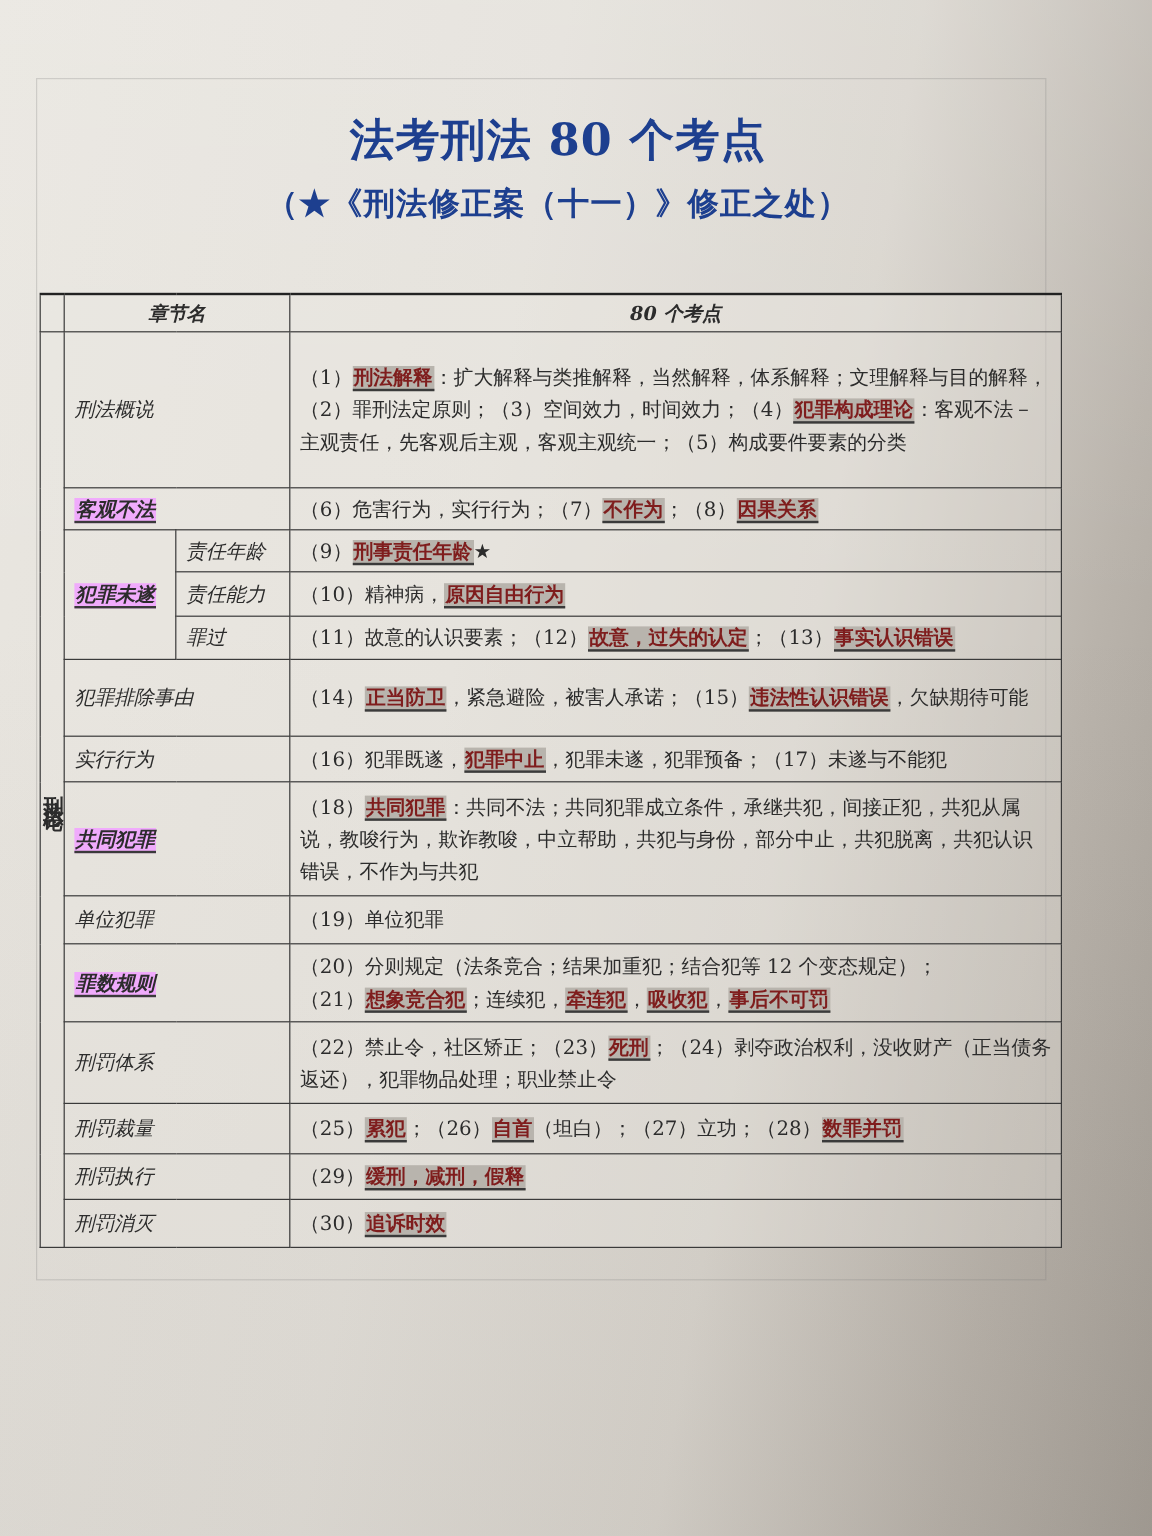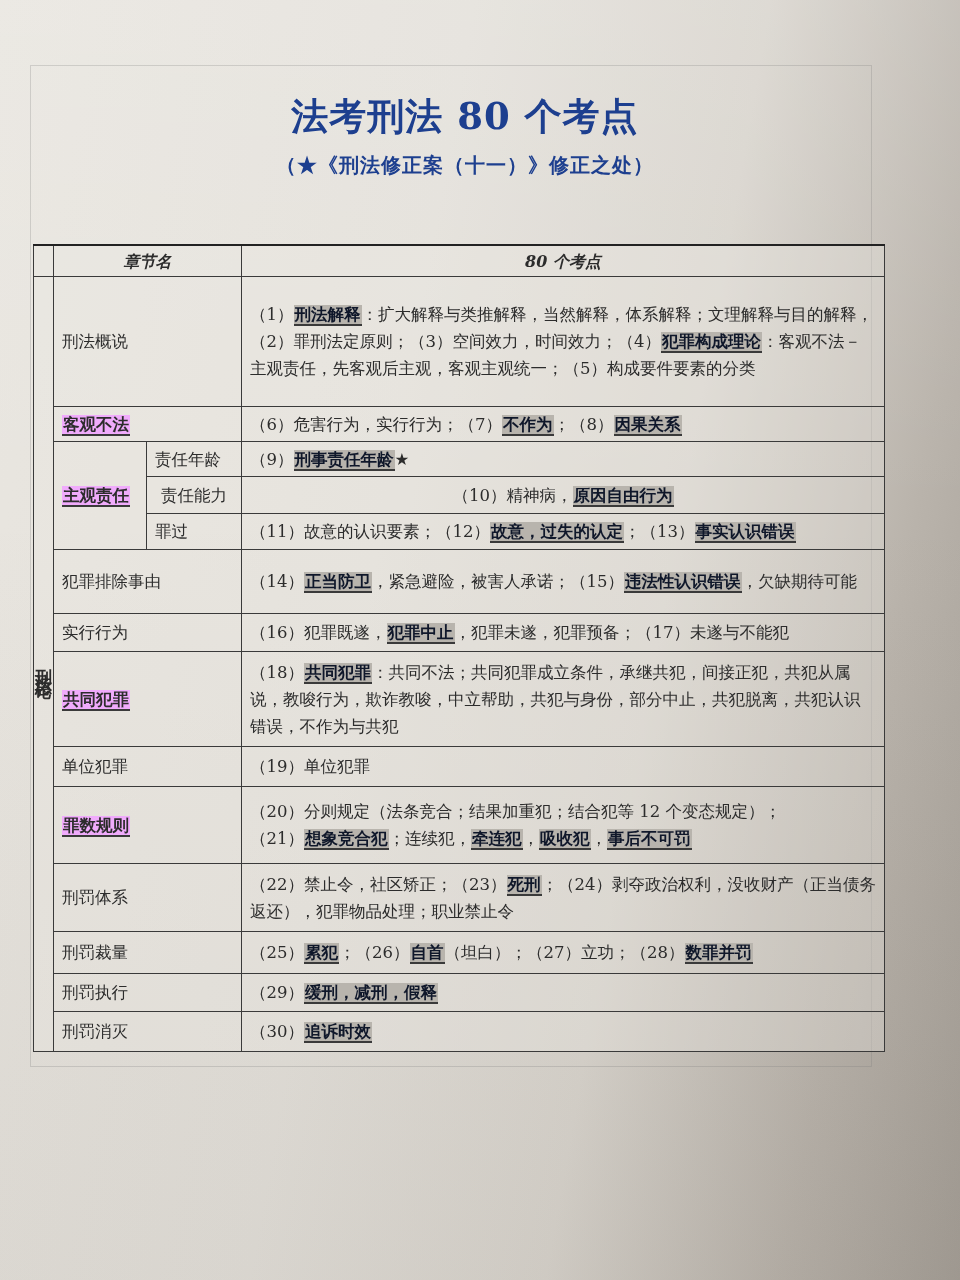--- a/index.html
+++ b/index.html
@@ -16,42 +16,42 @@
   }
   .ghost-frame {
     position:absolute; left:30px; top:65px; width:840px; height:1000px;
     border:1px solid rgba(120,120,120,0.25);
   }
   .title {
     position:absolute; left:0; width:930px; text-align:center;
     color:#1d3f8f; font-weight:bold;
   }
   .title.main { top:92px; font-size:37px; letter-spacing:1px; }
-  .title.sub { top:152px; font-size:20px; letter-spacing:1px; }
+  .title.sub { top:152px; font-size:26px; letter-spacing:1px; }
   table.kp {
     position:absolute; left:33px; top:244px; width:852px;
     border-collapse:collapse; table-layout:fixed;
     font-family: "DejaVu Serif", "Liberation Serif", serif;
     font-size:16.5px; line-height:27px;
     background: rgba(236,233,227,0.35);
   }
   table.kp td, table.kp th {
     border:1px solid #3a3a3a; padding:0 8px; vertical-align:middle;
     color:#2c2c2c; font-weight:normal;
   }
   table.kp tr.head th { height:30px; font-weight:bold; font-size:16px; text-align:center; border-top:2px solid #222;font-style:italic; }
   table.kp .part {
     width:18px; padding:0; text-align:center; font-weight:bold;
     writing-mode: vertical-rl; text-orientation: upright; letter-spacing:4px; font-size:17px;
   }
   .hl {
-    background:#b8b4ad; font-weight:bold; color:#0f172a;
+    background:#b8b4ad; font-weight:bold; color:#7f1d1d;
     border-bottom:2px solid #3a3a3a; padding:0 1px;
   }
-  .chap { font-size:16.5px; }
+  .chap { font-size:16.5px;font-style:italic; }
   .chap.hl-cell span { background:#f0abfc; font-weight:bold; border-bottom:2px solid #3a3a3a; padding:0 1px; }
   td.content { padding:2px 10px; }
 </style>
 </head>
 <body>
 
 <div class="page-shade"></div>
 <div class="ghost-frame"></div>
 
 <div class="title main">法考刑法 80 个考点</div>
@@ -75,25 +75,25 @@
       <tr style="height: 130px;">
         <td class="part" rowspan="14">刑法总论</td>
         <td class="chap" colspan="2"><span>刑法概说</span></td>
         <td class="content"><span>（1）</span><span class="hl">刑法解释</span><span>：扩大解释与类推解释，当然解释，体系解释；文理解释与目的解释，（2）罪刑法定原则；（3）空间效力，时间效力；（4）</span><span class="hl">犯罪构成理论</span><span>：客观不法－主观责任，先客观后主观，客观主观统一；（5）构成要件要素的分类</span></td>
       </tr>
       <tr style="height: 35px;">
         <td class="chap hl-cell" colspan="2"><span>客观不法</span></td>
         <td class="content"><span>（6）危害行为，实行行为；（7）</span><span class="hl">不作为</span><span>；（8）</span><span class="hl">因果关系</span></td>
       </tr>
       <tr style="height: 35px;">
-        <td class="chap hl-cell" rowspan="3"><span>主观责任</span></td>
+        <td class="chap hl-cell" rowspan="3"><span>犯罪未遂</span></td>
         <td class="chap">责任年龄</td>
         <td class="content"><span>（9）</span><span class="hl">刑事责任年龄</span><span>★</span></td>
       </tr>
-      <tr style="height: 37px; text-align: center;">
+      <tr style="height: 37px;">
         <td class="chap">责任能力</td>
         <td class="content"><span>（10）精神病，</span><span class="hl">原因自由行为</span></td>
       </tr>
       <tr style="height: 36px;">
         <td class="chap">罪过</td>
         <td class="content"><span>（11）故意的认识要素；（12）</span><span class="hl">故意，过失的认定</span><span>；（13）</span><span class="hl">事实认识错误</span></td>
       </tr>
       <tr style="height: 64px;">
         <td class="chap" colspan="2"><span>犯罪排除事由</span></td>
         <td class="content"><span>（14）</span><span class="hl">正当防卫</span><span>，紧急避险，被害人承诺；（15）</span><span class="hl">违法性认识错误</span><span>，欠缺期待可能</span></td>
@@ -103,21 +103,21 @@
         <td class="content"><span>（16）犯罪既遂，</span><span class="hl">犯罪中止</span><span>，犯罪未遂，犯罪预备；（17）未遂与不能犯</span></td>
       </tr>
       <tr style="height: 95px;">
         <td class="chap hl-cell" colspan="2"><span>共同犯罪</span></td>
         <td class="content"><span>（18）</span><span class="hl">共同犯罪</span><span>：共同不法；共同犯罪成立条件，承继共犯，间接正犯，共犯从属说，教唆行为，欺诈教唆，中立帮助，共犯与身份，部分中止，共犯脱离，共犯认识错误，不作为与共犯</span></td>
       </tr>
       <tr style="height: 40px;">
         <td class="chap" colspan="2"><span>单位犯罪</span></td>
         <td class="content"><span>（19）单位犯罪</span></td>
       </tr>
-      <tr style="height: 77px;">
+      <tr style="height: 65px;">
         <td class="chap hl-cell" colspan="2"><span>罪数规则</span></td>
         <td class="content"><span>（20）分则规定（法条竞合；结果加重犯；结合犯等 12 个变态规定）；</span><br><span>（21）</span><span class="hl">想象竞合犯</span><span>；连续犯，</span><span class="hl">牵连犯</span><span>，</span><span class="hl">吸收犯</span><span>，</span><span class="hl">事后不可罚</span></td>
       </tr>
       <tr style="height: 68px;">
         <td class="chap" colspan="2"><span>刑罚体系</span></td>
         <td class="content"><span>（22）禁止令，社区矫正；（23）</span><span class="hl">死刑</span><span>；（24）剥夺政治权利，没收财产（正当债务返还），犯罪物品处理；职业禁止令</span></td>
       </tr>
       <tr style="height: 42px;">
         <td class="chap" colspan="2"><span>刑罚裁量</span></td>
         <td class="content"><span>（25）</span><span class="hl">累犯</span><span>；（26）</span><span class="hl">自首</span><span>（坦白）；（27）立功；（28）</span><span class="hl">数罪并罚</span></td>

